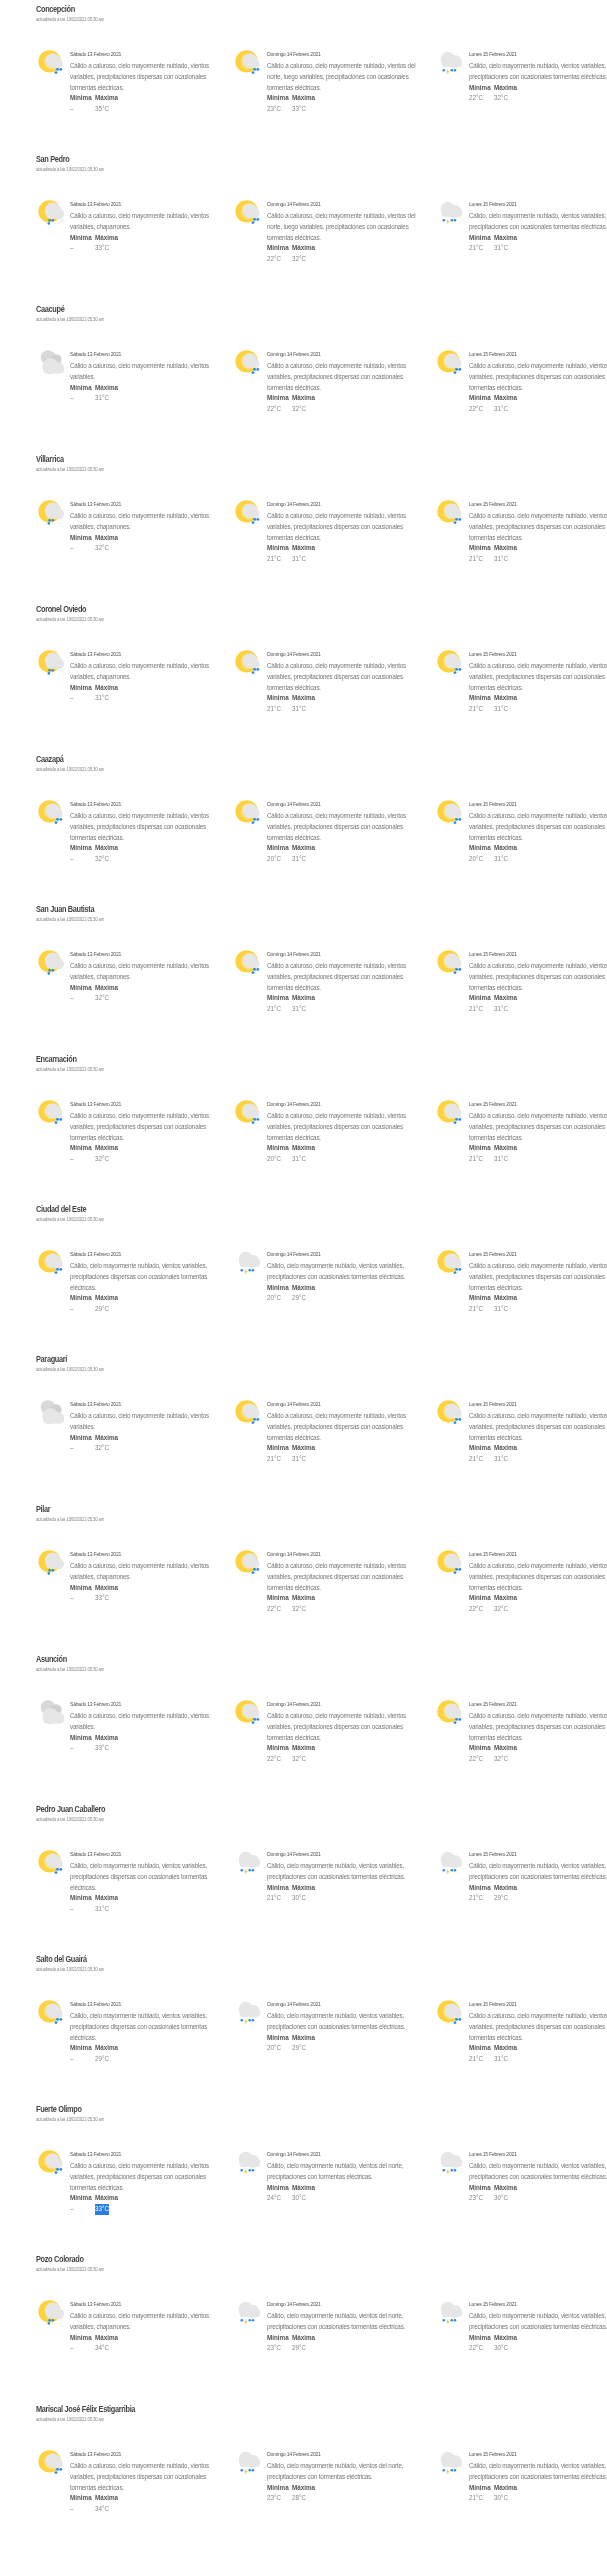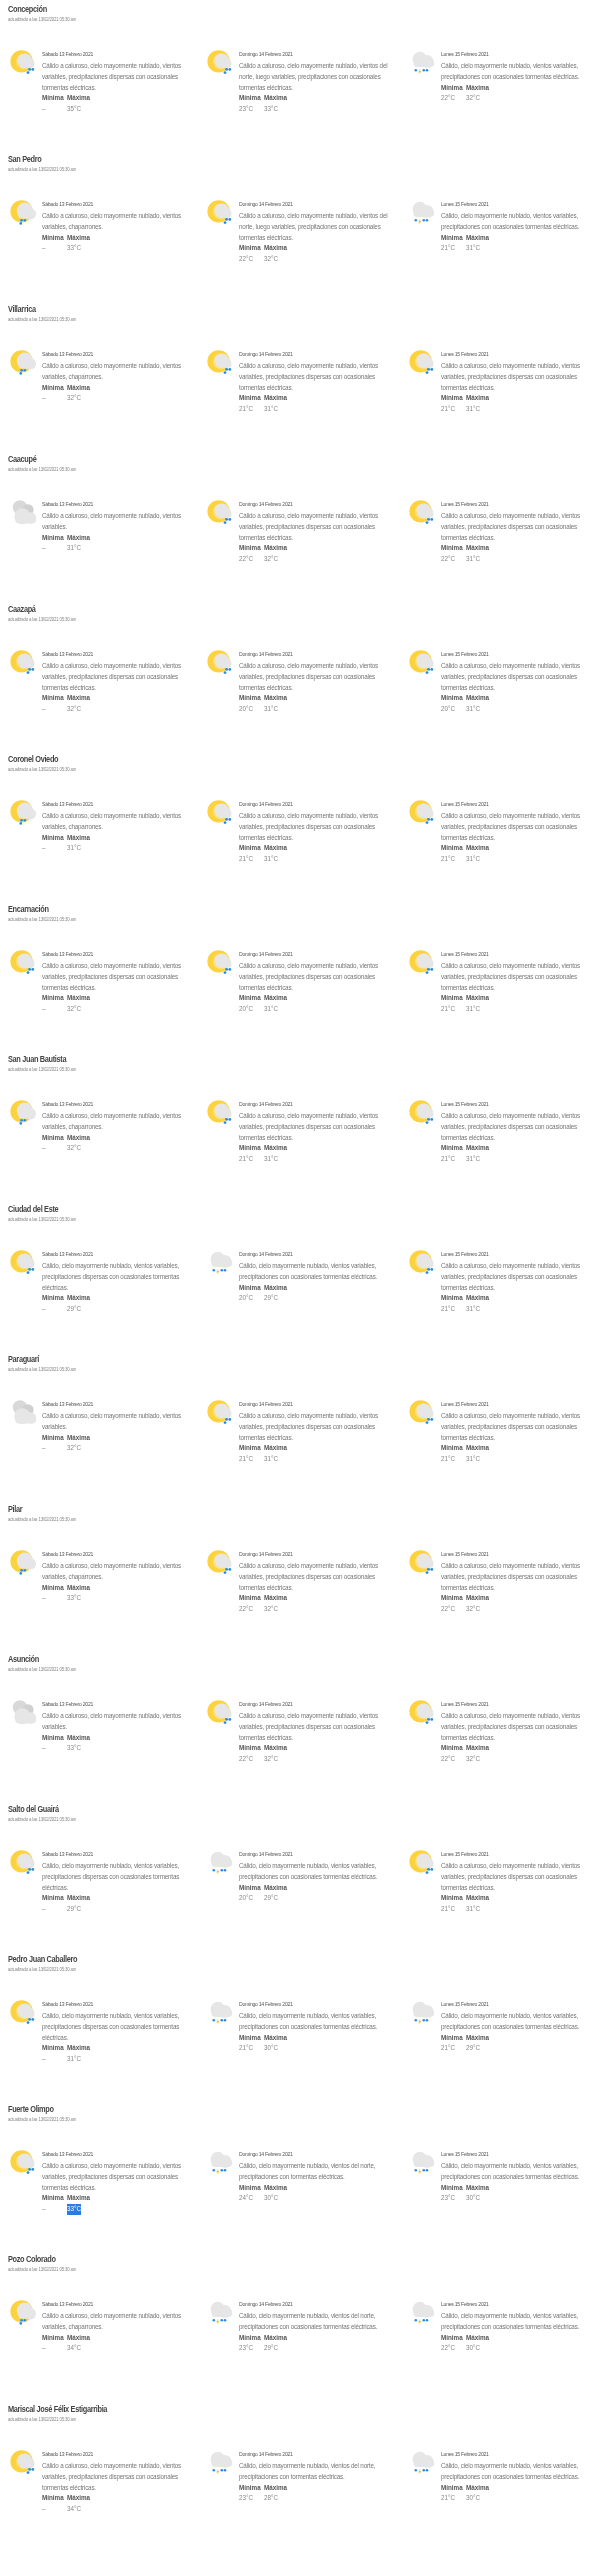--- a/index.html
+++ b/index.html
@@ -1,19 +1,19 @@
 <!DOCTYPE html>
 <html style="font-size:12.6px"><head>
 <meta charset="utf-8">
 <style>
   * { box-sizing: border-box; margin: 0; padding: 0; }
   html, body { width: 608px; background: #ffffff; }
   body { font-family: "Liberation Sans", sans-serif; color: #616161; }
   .page { padding: 0 0 0 8px; width: 608px; }
-  .city { height: 150px; position: relative; }
+  .city { height: 150px; position: relative; margin-left: 28px; }
   .city-title { position: absolute; left: 0; top: 4px; font-family: "Liberation Sans", sans-serif; font-size: 8.7px; color: #444; letter-spacing: -0.4px; transform: scaleX(0.85); transform-origin: left; }
   .city-updated { position: absolute; left: 0; top: 16px; font-size: 5.1px; color: #888; letter-spacing: -0.2px; transform: scaleX(0.85); transform-origin: left; }
   .days { position: absolute; left: 0; top: 47px; width: 600px; height: 95px; }
   .day { position: absolute; top: 0; width: 197px; height: 95px; }
   .day:nth-child(1) { left: 0; }
   .day:nth-child(2) { left: 197px; }
   .day:nth-child(3) { left: 399px; }
   .icon { position: absolute; left: 0; top: 0; width: 32px; height: 32px; }
   .info { position: absolute; left: 34px; top: 4px; width: 162px; }
   .date { font-size: 6px; color: #555; letter-spacing: -0.3px; transform: scaleX(0.85); transform-origin: left; white-space: nowrap; }
@@ -162,91 +162,20 @@
         <span class="t-label">Mínima</span>
         <span class="t-label">Máxima</span>
         <span class="t-val">21°C</span>
         <span><span class="t-val">31°C</span></span>
       </div>
     </div>
   </div>
       </div>
   </section>
     <section class="city">
-    <h2 class="city-title">Villarrica</h2>
-    <div class="city-updated">actualizado a las 13/02/2021 05:30 am</div>
-    <div class="days">
-        <div class="day">
-    <div class="icon"><svg width="32" height="32" viewBox="0 0 40 40">
-              <circle cx="17" cy="18" r="14" fill="#fcd33f"></circle>
-              <circle cx="21" cy="17" r="10" fill="#e6e6e6"></circle>
-              <circle cx="28" cy="21" r="7" fill="#e6e6e6"></circle>
-              <rect x="13" y="18" width="21" height="9" rx="4.5" fill="#e6e6e6"></rect>
-              <circle cx="17" cy="29" r="1.6" fill="#2c8be0"></circle>
-              <circle cx="21" cy="29" r="1.6" fill="#2c8be0"></circle>
-              <circle cx="16" cy="33" r="1.6" fill="#2c8be0"></circle>
-            </svg></div>
-    <div class="info">
-      <div class="date">Sábado 13 Febrero 2021</div>
-      <div class="desc">Cálido a caluroso, cielo mayormente nublado, vientos variables, chaparrones.</div>
-      <div class="temps">
-        <span class="t-label">Mínima</span>
-        <span class="t-label">Máxima</span>
-        <span class="t-val">–</span>
-        <span><span class="t-val">32°C</span></span>
-      </div>
-    </div>
-  </div>
-        <div class="day">
-    <div class="icon"><svg width="32" height="32" viewBox="0 0 40 40">
-              <circle cx="17" cy="18" r="14" fill="#fcd33f"></circle>
-              <circle cx="20" cy="18" r="10" fill="#fff" opacity="0.3"></circle>
-              <circle cx="21" cy="17" r="9" fill="#e6e6e6"></circle>
-              <circle cx="27" cy="20" r="6" fill="#e6e6e6"></circle>
-              <rect x="15" y="18" width="18" height="8" rx="4" fill="#e6e6e6"></rect>
-              <circle cx="27" cy="28" r="1.8" fill="#2c8be0"></circle>
-              <circle cx="31" cy="28" r="1.8" fill="#2c8be0"></circle>
-              <circle cx="25" cy="32" r="1.8" fill="#2c8be0"></circle>
-            </svg></div>
-    <div class="info">
-      <div class="date">Domingo 14 Febrero 2021</div>
-      <div class="desc">Cálido a caluroso, cielo mayormente nublado, vientos variables, precipitaciones dispersas con ocasionales tormentas eléctricas.</div>
-      <div class="temps">
-        <span class="t-label">Mínima</span>
-        <span class="t-label">Máxima</span>
-        <span class="t-val">21°C</span>
-        <span><span class="t-val">31°C</span></span>
-      </div>
-    </div>
-  </div>
-        <div class="day">
-    <div class="icon"><svg width="32" height="32" viewBox="0 0 40 40">
-              <circle cx="17" cy="18" r="14" fill="#fcd33f"></circle>
-              <circle cx="20" cy="18" r="10" fill="#fff" opacity="0.3"></circle>
-              <circle cx="21" cy="17" r="9" fill="#e6e6e6"></circle>
-              <circle cx="27" cy="20" r="6" fill="#e6e6e6"></circle>
-              <rect x="15" y="18" width="18" height="8" rx="4" fill="#e6e6e6"></rect>
-              <circle cx="27" cy="28" r="1.8" fill="#2c8be0"></circle>
-              <circle cx="31" cy="28" r="1.8" fill="#2c8be0"></circle>
-              <circle cx="25" cy="32" r="1.8" fill="#2c8be0"></circle>
-            </svg></div>
-    <div class="info">
-      <div class="date">Lunes 15 Febrero 2021</div>
-      <div class="desc">Cálido a caluroso, cielo mayormente nublado, vientos variables, precipitaciones dispersas con ocasionales tormentas eléctricas.</div>
-      <div class="temps">
-        <span class="t-label">Mínima</span>
-        <span class="t-label">Máxima</span>
-        <span class="t-val">21°C</span>
-        <span><span class="t-val">31°C</span></span>
-      </div>
-    </div>
-  </div>
-      </div>
-  </section>
-    <section class="city">
     <h2 class="city-title">Caacupé</h2>
     <div class="city-updated">actualizado a las 13/02/2021 05:30 am</div>
     <div class="days">
         <div class="day">
     <div class="icon"><svg width="32" height="32" viewBox="0 0 40 40">
               <circle cx="15" cy="13" r="9" fill="#d8d8d8"></circle>
               <circle cx="25" cy="16" r="7" fill="#d0d0d0"></circle>
               <circle cx="18" cy="24" r="10" fill="#e6e6e6"></circle>
               <circle cx="28" cy="26" r="7" fill="#e6e6e6"></circle>
               <rect x="9" y="24" width="26" height="9" rx="4.5" fill="#e6e6e6"></rect>
@@ -302,184 +231,40 @@
         <span class="t-label">Mínima</span>
         <span class="t-label">Máxima</span>
         <span class="t-val">22°C</span>
         <span><span class="t-val">31°C</span></span>
       </div>
     </div>
   </div>
       </div>
   </section>
     <section class="city">
-    <h2 class="city-title">Caazapá</h2>
-    <div class="city-updated">actualizado a las 13/02/2021 05:30 am</div>
-    <div class="days">
-        <div class="day">
-    <div class="icon"><svg width="32" height="32" viewBox="0 0 40 40">
-              <circle cx="17" cy="18" r="14" fill="#fcd33f"></circle>
-              <circle cx="20" cy="18" r="10" fill="#fff" opacity="0.3"></circle>
-              <circle cx="21" cy="17" r="9" fill="#e6e6e6"></circle>
-              <circle cx="27" cy="20" r="6" fill="#e6e6e6"></circle>
-              <rect x="15" y="18" width="18" height="8" rx="4" fill="#e6e6e6"></rect>
-              <circle cx="27" cy="28" r="1.8" fill="#2c8be0"></circle>
-              <circle cx="31" cy="28" r="1.8" fill="#2c8be0"></circle>
-              <circle cx="25" cy="32" r="1.8" fill="#2c8be0"></circle>
-            </svg></div>
-    <div class="info">
-      <div class="date">Sábado 13 Febrero 2021</div>
-      <div class="desc">Cálido a caluroso, cielo mayormente nublado, vientos variables, precipitaciones dispersas con ocasionales tormentas eléctricas.</div>
-      <div class="temps">
-        <span class="t-label">Mínima</span>
-        <span class="t-label">Máxima</span>
-        <span class="t-val">–</span>
-        <span><span class="t-val">32°C</span></span>
-      </div>
-    </div>
-  </div>
-        <div class="day">
-    <div class="icon"><svg width="32" height="32" viewBox="0 0 40 40">
-              <circle cx="17" cy="18" r="14" fill="#fcd33f"></circle>
-              <circle cx="20" cy="18" r="10" fill="#fff" opacity="0.3"></circle>
-              <circle cx="21" cy="17" r="9" fill="#e6e6e6"></circle>
-              <circle cx="27" cy="20" r="6" fill="#e6e6e6"></circle>
-              <rect x="15" y="18" width="18" height="8" rx="4" fill="#e6e6e6"></rect>
-              <circle cx="27" cy="28" r="1.8" fill="#2c8be0"></circle>
-              <circle cx="31" cy="28" r="1.8" fill="#2c8be0"></circle>
-              <circle cx="25" cy="32" r="1.8" fill="#2c8be0"></circle>
-            </svg></div>
-    <div class="info">
-      <div class="date">Domingo 14 Febrero 2021</div>
-      <div class="desc">Cálido a caluroso, cielo mayormente nublado, vientos variables, precipitaciones dispersas con ocasionales tormentas eléctricas.</div>
-      <div class="temps">
-        <span class="t-label">Mínima</span>
-        <span class="t-label">Máxima</span>
-        <span class="t-val">20°C</span>
-        <span><span class="t-val">31°C</span></span>
-      </div>
-    </div>
-  </div>
-        <div class="day">
-    <div class="icon"><svg width="32" height="32" viewBox="0 0 40 40">
-              <circle cx="17" cy="18" r="14" fill="#fcd33f"></circle>
-              <circle cx="20" cy="18" r="10" fill="#fff" opacity="0.3"></circle>
-              <circle cx="21" cy="17" r="9" fill="#e6e6e6"></circle>
-              <circle cx="27" cy="20" r="6" fill="#e6e6e6"></circle>
-              <rect x="15" y="18" width="18" height="8" rx="4" fill="#e6e6e6"></rect>
-              <circle cx="27" cy="28" r="1.8" fill="#2c8be0"></circle>
-              <circle cx="31" cy="28" r="1.8" fill="#2c8be0"></circle>
-              <circle cx="25" cy="32" r="1.8" fill="#2c8be0"></circle>
-            </svg></div>
-    <div class="info">
-      <div class="date">Lunes 15 Febrero 2021</div>
-      <div class="desc">Cálido a caluroso, cielo mayormente nublado, vientos variables, precipitaciones dispersas con ocasionales tormentas eléctricas.</div>
-      <div class="temps">
-        <span class="t-label">Mínima</span>
-        <span class="t-label">Máxima</span>
-        <span class="t-val">20°C</span>
-        <span><span class="t-val">31°C</span></span>
-      </div>
-    </div>
-  </div>
-      </div>
-  </section>
-    <section class="city">
-    <h2 class="city-title">Coronel Oviedo</h2>
+    <h2 class="city-title">Villarrica</h2>
     <div class="city-updated">actualizado a las 13/02/2021 05:30 am</div>
     <div class="days">
         <div class="day">
     <div class="icon"><svg width="32" height="32" viewBox="0 0 40 40">
               <circle cx="17" cy="18" r="14" fill="#fcd33f"></circle>
               <circle cx="21" cy="17" r="10" fill="#e6e6e6"></circle>
               <circle cx="28" cy="21" r="7" fill="#e6e6e6"></circle>
               <rect x="13" y="18" width="21" height="9" rx="4.5" fill="#e6e6e6"></rect>
               <circle cx="17" cy="29" r="1.6" fill="#2c8be0"></circle>
               <circle cx="21" cy="29" r="1.6" fill="#2c8be0"></circle>
               <circle cx="16" cy="33" r="1.6" fill="#2c8be0"></circle>
             </svg></div>
     <div class="info">
       <div class="date">Sábado 13 Febrero 2021</div>
       <div class="desc">Cálido a caluroso, cielo mayormente nublado, vientos variables, chaparrones.</div>
       <div class="temps">
         <span class="t-label">Mínima</span>
         <span class="t-label">Máxima</span>
         <span class="t-val">–</span>
-        <span><span class="t-val">31°C</span></span>
-      </div>
-    </div>
-  </div>
-        <div class="day">
-    <div class="icon"><svg width="32" height="32" viewBox="0 0 40 40">
-              <circle cx="17" cy="18" r="14" fill="#fcd33f"></circle>
-              <circle cx="20" cy="18" r="10" fill="#fff" opacity="0.3"></circle>
-              <circle cx="21" cy="17" r="9" fill="#e6e6e6"></circle>
-              <circle cx="27" cy="20" r="6" fill="#e6e6e6"></circle>
-              <rect x="15" y="18" width="18" height="8" rx="4" fill="#e6e6e6"></rect>
-              <circle cx="27" cy="28" r="1.8" fill="#2c8be0"></circle>
-              <circle cx="31" cy="28" r="1.8" fill="#2c8be0"></circle>
-              <circle cx="25" cy="32" r="1.8" fill="#2c8be0"></circle>
-            </svg></div>
-    <div class="info">
-      <div class="date">Domingo 14 Febrero 2021</div>
-      <div class="desc">Cálido a caluroso, cielo mayormente nublado, vientos variables, precipitaciones dispersas con ocasionales tormentas eléctricas.</div>
-      <div class="temps">
-        <span class="t-label">Mínima</span>
-        <span class="t-label">Máxima</span>
-        <span class="t-val">21°C</span>
-        <span><span class="t-val">31°C</span></span>
-      </div>
-    </div>
-  </div>
-        <div class="day">
-    <div class="icon"><svg width="32" height="32" viewBox="0 0 40 40">
-              <circle cx="17" cy="18" r="14" fill="#fcd33f"></circle>
-              <circle cx="20" cy="18" r="10" fill="#fff" opacity="0.3"></circle>
-              <circle cx="21" cy="17" r="9" fill="#e6e6e6"></circle>
-              <circle cx="27" cy="20" r="6" fill="#e6e6e6"></circle>
-              <rect x="15" y="18" width="18" height="8" rx="4" fill="#e6e6e6"></rect>
-              <circle cx="27" cy="28" r="1.8" fill="#2c8be0"></circle>
-              <circle cx="31" cy="28" r="1.8" fill="#2c8be0"></circle>
-              <circle cx="25" cy="32" r="1.8" fill="#2c8be0"></circle>
-            </svg></div>
-    <div class="info">
-      <div class="date">Lunes 15 Febrero 2021</div>
-      <div class="desc">Cálido a caluroso, cielo mayormente nublado, vientos variables, precipitaciones dispersas con ocasionales tormentas eléctricas.</div>
-      <div class="temps">
-        <span class="t-label">Mínima</span>
-        <span class="t-label">Máxima</span>
-        <span class="t-val">21°C</span>
-        <span><span class="t-val">31°C</span></span>
-      </div>
-    </div>
-  </div>
-      </div>
-  </section>
-    <section class="city">
-    <h2 class="city-title">Encarnación</h2>
-    <div class="city-updated">actualizado a las 13/02/2021 05:30 am</div>
-    <div class="days">
-        <div class="day">
-    <div class="icon"><svg width="32" height="32" viewBox="0 0 40 40">
-              <circle cx="17" cy="18" r="14" fill="#fcd33f"></circle>
-              <circle cx="20" cy="18" r="10" fill="#fff" opacity="0.3"></circle>
-              <circle cx="21" cy="17" r="9" fill="#e6e6e6"></circle>
-              <circle cx="27" cy="20" r="6" fill="#e6e6e6"></circle>
-              <rect x="15" y="18" width="18" height="8" rx="4" fill="#e6e6e6"></rect>
-              <circle cx="27" cy="28" r="1.8" fill="#2c8be0"></circle>
-              <circle cx="31" cy="28" r="1.8" fill="#2c8be0"></circle>
-              <circle cx="25" cy="32" r="1.8" fill="#2c8be0"></circle>
-            </svg></div>
-    <div class="info">
-      <div class="date">Sábado 13 Febrero 2021</div>
-      <div class="desc">Cálido a caluroso, cielo mayormente nublado, vientos variables, precipitaciones dispersas con ocasionales tormentas eléctricas.</div>
-      <div class="temps">
-        <span class="t-label">Mínima</span>
-        <span class="t-label">Máxima</span>
-        <span class="t-val">–</span>
         <span><span class="t-val">32°C</span></span>
       </div>
     </div>
   </div>
         <div class="day">
     <div class="icon"><svg width="32" height="32" viewBox="0 0 40 40">
               <circle cx="17" cy="18" r="14" fill="#fcd33f"></circle>
               <circle cx="20" cy="18" r="10" fill="#fff" opacity="0.3"></circle>
               <circle cx="21" cy="17" r="9" fill="#e6e6e6"></circle>
               <circle cx="27" cy="20" r="6" fill="#e6e6e6"></circle>
@@ -487,70 +272,142 @@
               <circle cx="27" cy="28" r="1.8" fill="#2c8be0"></circle>
               <circle cx="31" cy="28" r="1.8" fill="#2c8be0"></circle>
               <circle cx="25" cy="32" r="1.8" fill="#2c8be0"></circle>
             </svg></div>
     <div class="info">
       <div class="date">Domingo 14 Febrero 2021</div>
       <div class="desc">Cálido a caluroso, cielo mayormente nublado, vientos variables, precipitaciones dispersas con ocasionales tormentas eléctricas.</div>
       <div class="temps">
         <span class="t-label">Mínima</span>
         <span class="t-label">Máxima</span>
-        <span class="t-val">20°C</span>
-        <span><span class="t-val">31°C</span></span>
-      </div>
-    </div>
-  </div>
-        <div class="day">
-    <div class="icon"><svg width="32" height="32" viewBox="0 0 40 40">
-              <circle cx="17" cy="18" r="14" fill="#fcd33f"></circle>
-              <circle cx="20" cy="18" r="10" fill="#fff" opacity="0.3"></circle>
-              <circle cx="21" cy="17" r="9" fill="#e6e6e6"></circle>
-              <circle cx="27" cy="20" r="6" fill="#e6e6e6"></circle>
-              <rect x="15" y="18" width="18" height="8" rx="4" fill="#e6e6e6"></rect>
-              <circle cx="27" cy="28" r="1.8" fill="#2c8be0"></circle>
-              <circle cx="31" cy="28" r="1.8" fill="#2c8be0"></circle>
-              <circle cx="25" cy="32" r="1.8" fill="#2c8be0"></circle>
-            </svg></div>
-    <div class="info">
-      <div class="date">Lunes 15 Febrero 2021</div>
-      <div class="desc">Cálido a caluroso, cielo mayormente nublado, vientos variables, precipitaciones dispersas con ocasionales tormentas eléctricas.</div>
-      <div class="temps">
-        <span class="t-label">Mínima</span>
-        <span class="t-label">Máxima</span>
-        <span class="t-val">21°C</span>
-        <span><span class="t-val">31°C</span></span>
-      </div>
-    </div>
-  </div>
-      </div>
-  </section>
-    <section class="city">
-    <h2 class="city-title">San Juan Bautista</h2>
+        <span class="t-val">21°C</span>
+        <span><span class="t-val">31°C</span></span>
+      </div>
+    </div>
+  </div>
+        <div class="day">
+    <div class="icon"><svg width="32" height="32" viewBox="0 0 40 40">
+              <circle cx="17" cy="18" r="14" fill="#fcd33f"></circle>
+              <circle cx="20" cy="18" r="10" fill="#fff" opacity="0.3"></circle>
+              <circle cx="21" cy="17" r="9" fill="#e6e6e6"></circle>
+              <circle cx="27" cy="20" r="6" fill="#e6e6e6"></circle>
+              <rect x="15" y="18" width="18" height="8" rx="4" fill="#e6e6e6"></rect>
+              <circle cx="27" cy="28" r="1.8" fill="#2c8be0"></circle>
+              <circle cx="31" cy="28" r="1.8" fill="#2c8be0"></circle>
+              <circle cx="25" cy="32" r="1.8" fill="#2c8be0"></circle>
+            </svg></div>
+    <div class="info">
+      <div class="date">Lunes 15 Febrero 2021</div>
+      <div class="desc">Cálido a caluroso, cielo mayormente nublado, vientos variables, precipitaciones dispersas con ocasionales tormentas eléctricas.</div>
+      <div class="temps">
+        <span class="t-label">Mínima</span>
+        <span class="t-label">Máxima</span>
+        <span class="t-val">21°C</span>
+        <span><span class="t-val">31°C</span></span>
+      </div>
+    </div>
+  </div>
+      </div>
+  </section>
+    <section class="city">
+    <h2 class="city-title">Coronel Oviedo</h2>
     <div class="city-updated">actualizado a las 13/02/2021 05:30 am</div>
     <div class="days">
         <div class="day">
     <div class="icon"><svg width="32" height="32" viewBox="0 0 40 40">
               <circle cx="17" cy="18" r="14" fill="#fcd33f"></circle>
               <circle cx="21" cy="17" r="10" fill="#e6e6e6"></circle>
               <circle cx="28" cy="21" r="7" fill="#e6e6e6"></circle>
               <rect x="13" y="18" width="21" height="9" rx="4.5" fill="#e6e6e6"></rect>
               <circle cx="17" cy="29" r="1.6" fill="#2c8be0"></circle>
               <circle cx="21" cy="29" r="1.6" fill="#2c8be0"></circle>
               <circle cx="16" cy="33" r="1.6" fill="#2c8be0"></circle>
             </svg></div>
     <div class="info">
       <div class="date">Sábado 13 Febrero 2021</div>
       <div class="desc">Cálido a caluroso, cielo mayormente nublado, vientos variables, chaparrones.</div>
       <div class="temps">
         <span class="t-label">Mínima</span>
         <span class="t-label">Máxima</span>
         <span class="t-val">–</span>
+        <span><span class="t-val">31°C</span></span>
+      </div>
+    </div>
+  </div>
+        <div class="day">
+    <div class="icon"><svg width="32" height="32" viewBox="0 0 40 40">
+              <circle cx="17" cy="18" r="14" fill="#fcd33f"></circle>
+              <circle cx="20" cy="18" r="10" fill="#fff" opacity="0.3"></circle>
+              <circle cx="21" cy="17" r="9" fill="#e6e6e6"></circle>
+              <circle cx="27" cy="20" r="6" fill="#e6e6e6"></circle>
+              <rect x="15" y="18" width="18" height="8" rx="4" fill="#e6e6e6"></rect>
+              <circle cx="27" cy="28" r="1.8" fill="#2c8be0"></circle>
+              <circle cx="31" cy="28" r="1.8" fill="#2c8be0"></circle>
+              <circle cx="25" cy="32" r="1.8" fill="#2c8be0"></circle>
+            </svg></div>
+    <div class="info">
+      <div class="date">Domingo 14 Febrero 2021</div>
+      <div class="desc">Cálido a caluroso, cielo mayormente nublado, vientos variables, precipitaciones dispersas con ocasionales tormentas eléctricas.</div>
+      <div class="temps">
+        <span class="t-label">Mínima</span>
+        <span class="t-label">Máxima</span>
+        <span class="t-val">21°C</span>
+        <span><span class="t-val">31°C</span></span>
+      </div>
+    </div>
+  </div>
+        <div class="day">
+    <div class="icon"><svg width="32" height="32" viewBox="0 0 40 40">
+              <circle cx="17" cy="18" r="14" fill="#fcd33f"></circle>
+              <circle cx="20" cy="18" r="10" fill="#fff" opacity="0.3"></circle>
+              <circle cx="21" cy="17" r="9" fill="#e6e6e6"></circle>
+              <circle cx="27" cy="20" r="6" fill="#e6e6e6"></circle>
+              <rect x="15" y="18" width="18" height="8" rx="4" fill="#e6e6e6"></rect>
+              <circle cx="27" cy="28" r="1.8" fill="#2c8be0"></circle>
+              <circle cx="31" cy="28" r="1.8" fill="#2c8be0"></circle>
+              <circle cx="25" cy="32" r="1.8" fill="#2c8be0"></circle>
+            </svg></div>
+    <div class="info">
+      <div class="date">Lunes 15 Febrero 2021</div>
+      <div class="desc">Cálido a caluroso, cielo mayormente nublado, vientos variables, precipitaciones dispersas con ocasionales tormentas eléctricas.</div>
+      <div class="temps">
+        <span class="t-label">Mínima</span>
+        <span class="t-label">Máxima</span>
+        <span class="t-val">21°C</span>
+        <span><span class="t-val">31°C</span></span>
+      </div>
+    </div>
+  </div>
+      </div>
+  </section>
+    <section class="city">
+    <h2 class="city-title">Caazapá</h2>
+    <div class="city-updated">actualizado a las 13/02/2021 05:30 am</div>
+    <div class="days">
+        <div class="day">
+    <div class="icon"><svg width="32" height="32" viewBox="0 0 40 40">
+              <circle cx="17" cy="18" r="14" fill="#fcd33f"></circle>
+              <circle cx="20" cy="18" r="10" fill="#fff" opacity="0.3"></circle>
+              <circle cx="21" cy="17" r="9" fill="#e6e6e6"></circle>
+              <circle cx="27" cy="20" r="6" fill="#e6e6e6"></circle>
+              <rect x="15" y="18" width="18" height="8" rx="4" fill="#e6e6e6"></rect>
+              <circle cx="27" cy="28" r="1.8" fill="#2c8be0"></circle>
+              <circle cx="31" cy="28" r="1.8" fill="#2c8be0"></circle>
+              <circle cx="25" cy="32" r="1.8" fill="#2c8be0"></circle>
+            </svg></div>
+    <div class="info">
+      <div class="date">Sábado 13 Febrero 2021</div>
+      <div class="desc">Cálido a caluroso, cielo mayormente nublado, vientos variables, precipitaciones dispersas con ocasionales tormentas eléctricas.</div>
+      <div class="temps">
+        <span class="t-label">Mínima</span>
+        <span class="t-label">Máxima</span>
+        <span class="t-val">–</span>
         <span><span class="t-val">32°C</span></span>
       </div>
     </div>
   </div>
         <div class="day">
     <div class="icon"><svg width="32" height="32" viewBox="0 0 40 40">
               <circle cx="17" cy="18" r="14" fill="#fcd33f"></circle>
               <circle cx="20" cy="18" r="10" fill="#fff" opacity="0.3"></circle>
               <circle cx="21" cy="17" r="9" fill="#e6e6e6"></circle>
               <circle cx="27" cy="20" r="6" fill="#e6e6e6"></circle>
@@ -558,21 +415,164 @@
               <circle cx="27" cy="28" r="1.8" fill="#2c8be0"></circle>
               <circle cx="31" cy="28" r="1.8" fill="#2c8be0"></circle>
               <circle cx="25" cy="32" r="1.8" fill="#2c8be0"></circle>
             </svg></div>
     <div class="info">
       <div class="date">Domingo 14 Febrero 2021</div>
       <div class="desc">Cálido a caluroso, cielo mayormente nublado, vientos variables, precipitaciones dispersas con ocasionales tormentas eléctricas.</div>
       <div class="temps">
         <span class="t-label">Mínima</span>
         <span class="t-label">Máxima</span>
-        <span class="t-val">21°C</span>
+        <span class="t-val">20°C</span>
+        <span><span class="t-val">31°C</span></span>
+      </div>
+    </div>
+  </div>
+        <div class="day">
+    <div class="icon"><svg width="32" height="32" viewBox="0 0 40 40">
+              <circle cx="17" cy="18" r="14" fill="#fcd33f"></circle>
+              <circle cx="20" cy="18" r="10" fill="#fff" opacity="0.3"></circle>
+              <circle cx="21" cy="17" r="9" fill="#e6e6e6"></circle>
+              <circle cx="27" cy="20" r="6" fill="#e6e6e6"></circle>
+              <rect x="15" y="18" width="18" height="8" rx="4" fill="#e6e6e6"></rect>
+              <circle cx="27" cy="28" r="1.8" fill="#2c8be0"></circle>
+              <circle cx="31" cy="28" r="1.8" fill="#2c8be0"></circle>
+              <circle cx="25" cy="32" r="1.8" fill="#2c8be0"></circle>
+            </svg></div>
+    <div class="info">
+      <div class="date">Lunes 15 Febrero 2021</div>
+      <div class="desc">Cálido a caluroso, cielo mayormente nublado, vientos variables, precipitaciones dispersas con ocasionales tormentas eléctricas.</div>
+      <div class="temps">
+        <span class="t-label">Mínima</span>
+        <span class="t-label">Máxima</span>
+        <span class="t-val">20°C</span>
+        <span><span class="t-val">31°C</span></span>
+      </div>
+    </div>
+  </div>
+      </div>
+  </section>
+    <section class="city">
+    <h2 class="city-title">San Juan Bautista</h2>
+    <div class="city-updated">actualizado a las 13/02/2021 05:30 am</div>
+    <div class="days">
+        <div class="day">
+    <div class="icon"><svg width="32" height="32" viewBox="0 0 40 40">
+              <circle cx="17" cy="18" r="14" fill="#fcd33f"></circle>
+              <circle cx="21" cy="17" r="10" fill="#e6e6e6"></circle>
+              <circle cx="28" cy="21" r="7" fill="#e6e6e6"></circle>
+              <rect x="13" y="18" width="21" height="9" rx="4.5" fill="#e6e6e6"></rect>
+              <circle cx="17" cy="29" r="1.6" fill="#2c8be0"></circle>
+              <circle cx="21" cy="29" r="1.6" fill="#2c8be0"></circle>
+              <circle cx="16" cy="33" r="1.6" fill="#2c8be0"></circle>
+            </svg></div>
+    <div class="info">
+      <div class="date">Sábado 13 Febrero 2021</div>
+      <div class="desc">Cálido a caluroso, cielo mayormente nublado, vientos variables, chaparrones.</div>
+      <div class="temps">
+        <span class="t-label">Mínima</span>
+        <span class="t-label">Máxima</span>
+        <span class="t-val">–</span>
+        <span><span class="t-val">32°C</span></span>
+      </div>
+    </div>
+  </div>
+        <div class="day">
+    <div class="icon"><svg width="32" height="32" viewBox="0 0 40 40">
+              <circle cx="17" cy="18" r="14" fill="#fcd33f"></circle>
+              <circle cx="20" cy="18" r="10" fill="#fff" opacity="0.3"></circle>
+              <circle cx="21" cy="17" r="9" fill="#e6e6e6"></circle>
+              <circle cx="27" cy="20" r="6" fill="#e6e6e6"></circle>
+              <rect x="15" y="18" width="18" height="8" rx="4" fill="#e6e6e6"></rect>
+              <circle cx="27" cy="28" r="1.8" fill="#2c8be0"></circle>
+              <circle cx="31" cy="28" r="1.8" fill="#2c8be0"></circle>
+              <circle cx="25" cy="32" r="1.8" fill="#2c8be0"></circle>
+            </svg></div>
+    <div class="info">
+      <div class="date">Domingo 14 Febrero 2021</div>
+      <div class="desc">Cálido a caluroso, cielo mayormente nublado, vientos variables, precipitaciones dispersas con ocasionales tormentas eléctricas.</div>
+      <div class="temps">
+        <span class="t-label">Mínima</span>
+        <span class="t-label">Máxima</span>
+        <span class="t-val">21°C</span>
+        <span><span class="t-val">31°C</span></span>
+      </div>
+    </div>
+  </div>
+        <div class="day">
+    <div class="icon"><svg width="32" height="32" viewBox="0 0 40 40">
+              <circle cx="17" cy="18" r="14" fill="#fcd33f"></circle>
+              <circle cx="20" cy="18" r="10" fill="#fff" opacity="0.3"></circle>
+              <circle cx="21" cy="17" r="9" fill="#e6e6e6"></circle>
+              <circle cx="27" cy="20" r="6" fill="#e6e6e6"></circle>
+              <rect x="15" y="18" width="18" height="8" rx="4" fill="#e6e6e6"></rect>
+              <circle cx="27" cy="28" r="1.8" fill="#2c8be0"></circle>
+              <circle cx="31" cy="28" r="1.8" fill="#2c8be0"></circle>
+              <circle cx="25" cy="32" r="1.8" fill="#2c8be0"></circle>
+            </svg></div>
+    <div class="info">
+      <div class="date">Lunes 15 Febrero 2021</div>
+      <div class="desc">Cálido a caluroso, cielo mayormente nublado, vientos variables, precipitaciones dispersas con ocasionales tormentas eléctricas.</div>
+      <div class="temps">
+        <span class="t-label">Mínima</span>
+        <span class="t-label">Máxima</span>
+        <span class="t-val">21°C</span>
+        <span><span class="t-val">31°C</span></span>
+      </div>
+    </div>
+  </div>
+      </div>
+  </section>
+    <section class="city">
+    <h2 class="city-title">Encarnación</h2>
+    <div class="city-updated">actualizado a las 13/02/2021 05:30 am</div>
+    <div class="days">
+        <div class="day">
+    <div class="icon"><svg width="32" height="32" viewBox="0 0 40 40">
+              <circle cx="17" cy="18" r="14" fill="#fcd33f"></circle>
+              <circle cx="20" cy="18" r="10" fill="#fff" opacity="0.3"></circle>
+              <circle cx="21" cy="17" r="9" fill="#e6e6e6"></circle>
+              <circle cx="27" cy="20" r="6" fill="#e6e6e6"></circle>
+              <rect x="15" y="18" width="18" height="8" rx="4" fill="#e6e6e6"></rect>
+              <circle cx="27" cy="28" r="1.8" fill="#2c8be0"></circle>
+              <circle cx="31" cy="28" r="1.8" fill="#2c8be0"></circle>
+              <circle cx="25" cy="32" r="1.8" fill="#2c8be0"></circle>
+            </svg></div>
+    <div class="info">
+      <div class="date">Sábado 13 Febrero 2021</div>
+      <div class="desc">Cálido a caluroso, cielo mayormente nublado, vientos variables, precipitaciones dispersas con ocasionales tormentas eléctricas.</div>
+      <div class="temps">
+        <span class="t-label">Mínima</span>
+        <span class="t-label">Máxima</span>
+        <span class="t-val">–</span>
+        <span><span class="t-val">32°C</span></span>
+      </div>
+    </div>
+  </div>
+        <div class="day">
+    <div class="icon"><svg width="32" height="32" viewBox="0 0 40 40">
+              <circle cx="17" cy="18" r="14" fill="#fcd33f"></circle>
+              <circle cx="20" cy="18" r="10" fill="#fff" opacity="0.3"></circle>
+              <circle cx="21" cy="17" r="9" fill="#e6e6e6"></circle>
+              <circle cx="27" cy="20" r="6" fill="#e6e6e6"></circle>
+              <rect x="15" y="18" width="18" height="8" rx="4" fill="#e6e6e6"></rect>
+              <circle cx="27" cy="28" r="1.8" fill="#2c8be0"></circle>
+              <circle cx="31" cy="28" r="1.8" fill="#2c8be0"></circle>
+              <circle cx="25" cy="32" r="1.8" fill="#2c8be0"></circle>
+            </svg></div>
+    <div class="info">
+      <div class="date">Domingo 14 Febrero 2021</div>
+      <div class="desc">Cálido a caluroso, cielo mayormente nublado, vientos variables, precipitaciones dispersas con ocasionales tormentas eléctricas.</div>
+      <div class="temps">
+        <span class="t-label">Mínima</span>
+        <span class="t-label">Máxima</span>
+        <span class="t-val">20°C</span>
         <span><span class="t-val">31°C</span></span>
       </div>
     </div>
   </div>
         <div class="day">
     <div class="icon"><svg width="32" height="32" viewBox="0 0 40 40">
               <circle cx="17" cy="18" r="14" fill="#fcd33f"></circle>
               <circle cx="20" cy="18" r="10" fill="#fff" opacity="0.3"></circle>
               <circle cx="21" cy="17" r="9" fill="#e6e6e6"></circle>
               <circle cx="27" cy="20" r="6" fill="#e6e6e6"></circle>
@@ -868,155 +868,155 @@
         <span class="t-label">Mínima</span>
         <span class="t-label">Máxima</span>
         <span class="t-val">22°C</span>
         <span><span class="t-val">32°C</span></span>
       </div>
     </div>
   </div>
       </div>
   </section>
     <section class="city">
-    <h2 class="city-title">Salto del Guairá</h2>
+    <h2 class="city-title">Pedro Juan Caballero</h2>
     <div class="city-updated">actualizado a las 13/02/2021 05:30 am</div>
     <div class="days">
         <div class="day">
     <div class="icon"><svg width="32" height="32" viewBox="0 0 40 40">
               <circle cx="17" cy="18" r="14" fill="#fcd33f"></circle>
               <circle cx="20" cy="18" r="10" fill="#fff" opacity="0.3"></circle>
               <circle cx="21" cy="17" r="9" fill="#e6e6e6"></circle>
               <circle cx="27" cy="20" r="6" fill="#e6e6e6"></circle>
               <rect x="15" y="18" width="18" height="8" rx="4" fill="#e6e6e6"></rect>
               <circle cx="27" cy="28" r="1.8" fill="#2c8be0"></circle>
               <circle cx="31" cy="28" r="1.8" fill="#2c8be0"></circle>
               <circle cx="25" cy="32" r="1.8" fill="#2c8be0"></circle>
             </svg></div>
     <div class="info">
       <div class="date">Sábado 13 Febrero 2021</div>
       <div class="desc">Cálido, cielo mayormente nublado, vientos variables, precipitaciones dispersas con ocasionales tormentas eléctricas.</div>
       <div class="temps">
         <span class="t-label">Mínima</span>
         <span class="t-label">Máxima</span>
         <span class="t-val">–</span>
-        <span><span class="t-val">29°C</span></span>
+        <span><span class="t-val">31°C</span></span>
       </div>
     </div>
   </div>
         <div class="day">
     <div class="icon"><svg width="32" height="32" viewBox="0 0 40 40">
               <circle cx="16" cy="15" r="9" fill="#e6e6e6"></circle>
               <circle cx="25" cy="18" r="8" fill="#e6e6e6"></circle>
               <rect x="8" y="15" width="26" height="10" rx="5" fill="#e6e6e6"></rect>
               <circle cx="11" cy="29" r="1.6" fill="#2c8be0"></circle>
               <circle cx="21" cy="29" r="1.6" fill="#2c8be0"></circle>
               <circle cx="25" cy="29" r="1.6" fill="#2c8be0"></circle>
               <polygon points="16,28 14,32 16,32 15,35 18,30 16,30 17,28" fill="#fbc02d"></polygon>
             </svg></div>
     <div class="info">
       <div class="date">Domingo 14 Febrero 2021</div>
       <div class="desc">Cálido, cielo mayormente nublado, vientos variables, precipitaciones con ocasionales tormentas eléctricas.</div>
       <div class="temps">
         <span class="t-label">Mínima</span>
         <span class="t-label">Máxima</span>
-        <span class="t-val">20°C</span>
-        <span><span class="t-val">29°C</span></span>
-      </div>
-    </div>
-  </div>
-        <div class="day">
-    <div class="icon"><svg width="32" height="32" viewBox="0 0 40 40">
-              <circle cx="17" cy="18" r="14" fill="#fcd33f"></circle>
-              <circle cx="20" cy="18" r="10" fill="#fff" opacity="0.3"></circle>
-              <circle cx="21" cy="17" r="9" fill="#e6e6e6"></circle>
-              <circle cx="27" cy="20" r="6" fill="#e6e6e6"></circle>
-              <rect x="15" y="18" width="18" height="8" rx="4" fill="#e6e6e6"></rect>
-              <circle cx="27" cy="28" r="1.8" fill="#2c8be0"></circle>
-              <circle cx="31" cy="28" r="1.8" fill="#2c8be0"></circle>
-              <circle cx="25" cy="32" r="1.8" fill="#2c8be0"></circle>
-            </svg></div>
-    <div class="info">
-      <div class="date">Lunes 15 Febrero 2021</div>
-      <div class="desc">Cálido a caluroso, cielo mayormente nublado, vientos variables, precipitaciones dispersas con ocasionales tormentas eléctricas.</div>
-      <div class="temps">
-        <span class="t-label">Mínima</span>
-        <span class="t-label">Máxima</span>
-        <span class="t-val">21°C</span>
-        <span><span class="t-val">31°C</span></span>
-      </div>
-    </div>
-  </div>
-      </div>
-  </section>
-    <section class="city">
-    <h2 class="city-title">Pedro Juan Caballero</h2>
-    <div class="city-updated">actualizado a las 13/02/2021 05:30 am</div>
-    <div class="days">
-        <div class="day">
-    <div class="icon"><svg width="32" height="32" viewBox="0 0 40 40">
-              <circle cx="17" cy="18" r="14" fill="#fcd33f"></circle>
-              <circle cx="20" cy="18" r="10" fill="#fff" opacity="0.3"></circle>
-              <circle cx="21" cy="17" r="9" fill="#e6e6e6"></circle>
-              <circle cx="27" cy="20" r="6" fill="#e6e6e6"></circle>
-              <rect x="15" y="18" width="18" height="8" rx="4" fill="#e6e6e6"></rect>
-              <circle cx="27" cy="28" r="1.8" fill="#2c8be0"></circle>
-              <circle cx="31" cy="28" r="1.8" fill="#2c8be0"></circle>
-              <circle cx="25" cy="32" r="1.8" fill="#2c8be0"></circle>
-            </svg></div>
-    <div class="info">
-      <div class="date">Sábado 13 Febrero 2021</div>
-      <div class="desc">Cálido, cielo mayormente nublado, vientos variables, precipitaciones dispersas con ocasionales tormentas eléctricas.</div>
-      <div class="temps">
-        <span class="t-label">Mínima</span>
-        <span class="t-label">Máxima</span>
-        <span class="t-val">–</span>
-        <span><span class="t-val">31°C</span></span>
+        <span class="t-val">21°C</span>
+        <span><span class="t-val">30°C</span></span>
       </div>
     </div>
   </div>
         <div class="day">
     <div class="icon"><svg width="32" height="32" viewBox="0 0 40 40">
               <circle cx="16" cy="15" r="9" fill="#e6e6e6"></circle>
               <circle cx="25" cy="18" r="8" fill="#e6e6e6"></circle>
               <rect x="8" y="15" width="26" height="10" rx="5" fill="#e6e6e6"></rect>
               <circle cx="11" cy="29" r="1.6" fill="#2c8be0"></circle>
               <circle cx="21" cy="29" r="1.6" fill="#2c8be0"></circle>
               <circle cx="25" cy="29" r="1.6" fill="#2c8be0"></circle>
               <polygon points="16,28 14,32 16,32 15,35 18,30 16,30 17,28" fill="#fbc02d"></polygon>
             </svg></div>
     <div class="info">
-      <div class="date">Domingo 14 Febrero 2021</div>
+      <div class="date">Lunes 15 Febrero 2021</div>
       <div class="desc">Cálido, cielo mayormente nublado, vientos variables, precipitaciones con ocasionales tormentas eléctricas.</div>
       <div class="temps">
         <span class="t-label">Mínima</span>
         <span class="t-label">Máxima</span>
         <span class="t-val">21°C</span>
-        <span><span class="t-val">30°C</span></span>
+        <span><span class="t-val">29°C</span></span>
+      </div>
+    </div>
+  </div>
+      </div>
+  </section>
+    <section class="city">
+    <h2 class="city-title">Salto del Guairá</h2>
+    <div class="city-updated">actualizado a las 13/02/2021 05:30 am</div>
+    <div class="days">
+        <div class="day">
+    <div class="icon"><svg width="32" height="32" viewBox="0 0 40 40">
+              <circle cx="17" cy="18" r="14" fill="#fcd33f"></circle>
+              <circle cx="20" cy="18" r="10" fill="#fff" opacity="0.3"></circle>
+              <circle cx="21" cy="17" r="9" fill="#e6e6e6"></circle>
+              <circle cx="27" cy="20" r="6" fill="#e6e6e6"></circle>
+              <rect x="15" y="18" width="18" height="8" rx="4" fill="#e6e6e6"></rect>
+              <circle cx="27" cy="28" r="1.8" fill="#2c8be0"></circle>
+              <circle cx="31" cy="28" r="1.8" fill="#2c8be0"></circle>
+              <circle cx="25" cy="32" r="1.8" fill="#2c8be0"></circle>
+            </svg></div>
+    <div class="info">
+      <div class="date">Sábado 13 Febrero 2021</div>
+      <div class="desc">Cálido, cielo mayormente nublado, vientos variables, precipitaciones dispersas con ocasionales tormentas eléctricas.</div>
+      <div class="temps">
+        <span class="t-label">Mínima</span>
+        <span class="t-label">Máxima</span>
+        <span class="t-val">–</span>
+        <span><span class="t-val">29°C</span></span>
       </div>
     </div>
   </div>
         <div class="day">
     <div class="icon"><svg width="32" height="32" viewBox="0 0 40 40">
               <circle cx="16" cy="15" r="9" fill="#e6e6e6"></circle>
               <circle cx="25" cy="18" r="8" fill="#e6e6e6"></circle>
               <rect x="8" y="15" width="26" height="10" rx="5" fill="#e6e6e6"></rect>
               <circle cx="11" cy="29" r="1.6" fill="#2c8be0"></circle>
               <circle cx="21" cy="29" r="1.6" fill="#2c8be0"></circle>
               <circle cx="25" cy="29" r="1.6" fill="#2c8be0"></circle>
               <polygon points="16,28 14,32 16,32 15,35 18,30 16,30 17,28" fill="#fbc02d"></polygon>
             </svg></div>
     <div class="info">
-      <div class="date">Lunes 15 Febrero 2021</div>
+      <div class="date">Domingo 14 Febrero 2021</div>
       <div class="desc">Cálido, cielo mayormente nublado, vientos variables, precipitaciones con ocasionales tormentas eléctricas.</div>
       <div class="temps">
         <span class="t-label">Mínima</span>
         <span class="t-label">Máxima</span>
-        <span class="t-val">21°C</span>
+        <span class="t-val">20°C</span>
         <span><span class="t-val">29°C</span></span>
+      </div>
+    </div>
+  </div>
+        <div class="day">
+    <div class="icon"><svg width="32" height="32" viewBox="0 0 40 40">
+              <circle cx="17" cy="18" r="14" fill="#fcd33f"></circle>
+              <circle cx="20" cy="18" r="10" fill="#fff" opacity="0.3"></circle>
+              <circle cx="21" cy="17" r="9" fill="#e6e6e6"></circle>
+              <circle cx="27" cy="20" r="6" fill="#e6e6e6"></circle>
+              <rect x="15" y="18" width="18" height="8" rx="4" fill="#e6e6e6"></rect>
+              <circle cx="27" cy="28" r="1.8" fill="#2c8be0"></circle>
+              <circle cx="31" cy="28" r="1.8" fill="#2c8be0"></circle>
+              <circle cx="25" cy="32" r="1.8" fill="#2c8be0"></circle>
+            </svg></div>
+    <div class="info">
+      <div class="date">Lunes 15 Febrero 2021</div>
+      <div class="desc">Cálido a caluroso, cielo mayormente nublado, vientos variables, precipitaciones dispersas con ocasionales tormentas eléctricas.</div>
+      <div class="temps">
+        <span class="t-label">Mínima</span>
+        <span class="t-label">Máxima</span>
+        <span class="t-val">21°C</span>
+        <span><span class="t-val">31°C</span></span>
       </div>
     </div>
   </div>
       </div>
   </section>
     <section class="city">
     <h2 class="city-title">Fuerte Olimpo</h2>
     <div class="city-updated">actualizado a las 13/02/2021 05:30 am</div>
     <div class="days">
         <div class="day">

